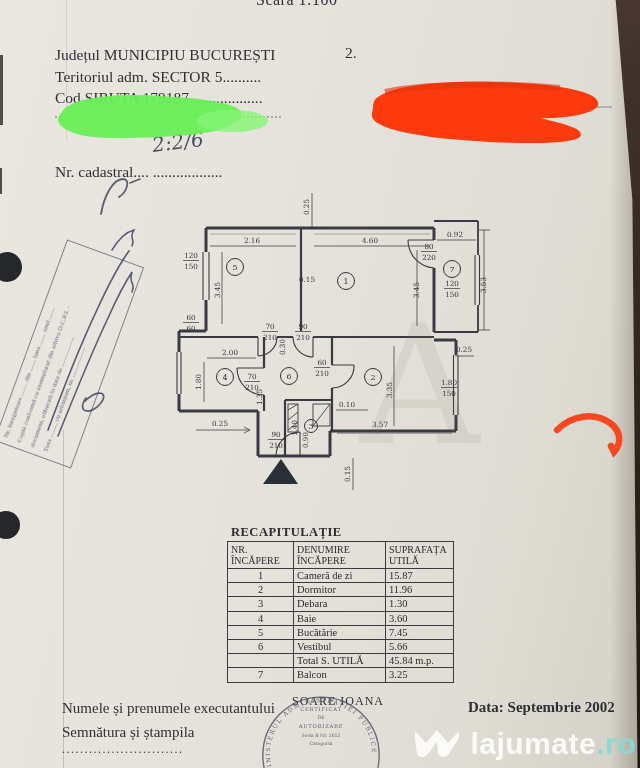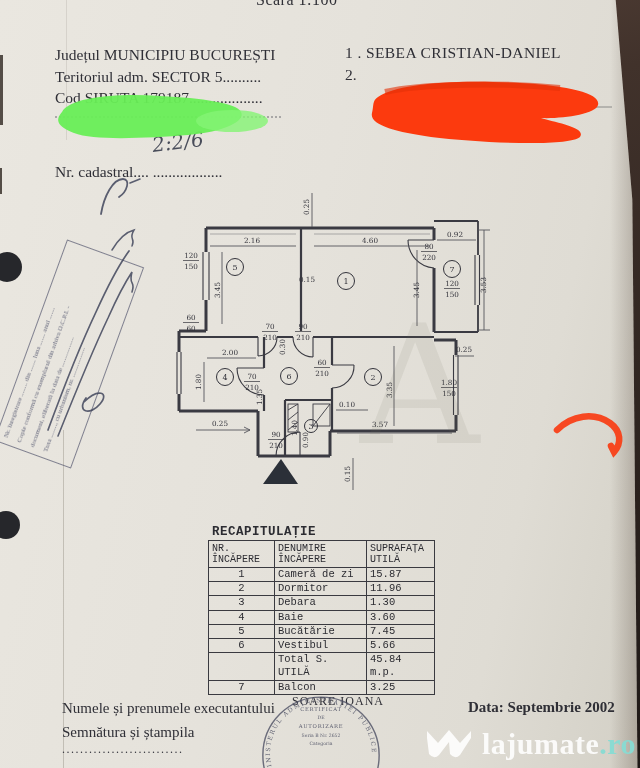--- a/index.html
+++ b/index.html
@@ -31,36 +31,36 @@
   #margin-stamp .sline{font-size:7px;line-height:14px;color:rgba(55,60,90,.85);
         font-family:"Liberation Serif",serif;white-space:nowrap;overflow:hidden;}
   
   .hole{position:absolute;background:#26272b;border-radius:50%;}
   #hole-1{left:-8px;top:252px;width:30px;height:30px;}
   #hole-2{left:-8px;top:511px;width:28px;height:28px;}
   .edge-sliver{position:absolute;left:0;background:#3a312c;opacity:.85;}
   
   .crease{position:absolute;background:rgba(110,104,90,.30);width:1px;}
   
-  #recap{position:absolute;left:208px;top:525px;width:226px;color:#2c2c32;font-family:Liberation Mono, monospace;}
+  #recap{position:absolute;left:227px;top:525px;width:226px;color:#2c2c32;}
   #recap-title{font-size:12.5px;font-weight:bold;letter-spacing:.5px;margin:0 0 1px 4px;}
   #recap table{border-collapse:collapse;width:100%;table-layout:fixed;}
   #recap th,#recap td{border:1px solid #3a3a40;font-weight:normal;padding:0 3px;
         font-size:10.5px;line-height:13.2px;height:13.2px;overflow:hidden;}
   #recap th{font-size:10px;line-height:11px;height:24px;text-align:left;vertical-align:top;padding-top:2px;}
   #recap col.c1{width:66px;} #recap col.c2{width:92px;} #recap col.c3{width:68px;}
   #recap td.c1{text-align:center;} #recap td.c3{text-align:left;}
   
   #foot-left{left:62px;top:696px;font-size:15px;line-height:24px;}
   #executant-name{position:absolute;left:292px;top:694px;font-size:12px;letter-spacing:1px;}
   #foot-dots{left:62px;top:742px;font-size:12px;letter-spacing:1.5px;color:#3a3a42;}
   #date-row{left:468px;top:699px;font-size:15px;font-weight:600;}
   
   #wm{position:absolute;right:4px;bottom:6px;display:flex;align-items:center;gap:6px;}
-  #wm-text{font-family:Liberation Serif, serif;font-weight:bold;font-size:30px;
+  #wm-text{font-family:Liberation Sans, sans-serif;font-weight:bold;font-size:30px;
         color:rgba(255,255,255,.88);letter-spacing:.5px;}
   #wm-text .tld{color:rgba(135,219,211,.95);}
   svg text{font-family:"DejaVu Serif",serif;}
   .overlay{position:absolute;left:0;top:0;pointer-events:none;}
 </style>
 </head>
 <body>
 
 <div id="stage">
   <div id="paper"></div>
@@ -72,21 +72,20 @@
 
   <div class="txt ink" id="scale-label">Scara 1:100</div>
 
   <div class="txt ink hl" id="hdr-left">
     <div>Județul MUNICIPIU BUCUREȘTI</div>
     <div>Teritoriul adm. SECTOR 5..........</div>
     <div>Cod SIRUTA 179187...................</div>
   </div>
 
   <div class="txt ink hl" id="hdr-right">
-    <div id="owner-name">1 . SEBEA CRISTIAN-DANIEL</div>
     <div>2.</div>
   </div>
 
   <div class="txt ink" id="cadastral-row">
     <span>Nr. cadastral.... </span><span>..................</span>
   </div>
   <div id="handwrite-cad">2:2/6</div>
 
 
   <svg class="overlay" width="640" height="768">

